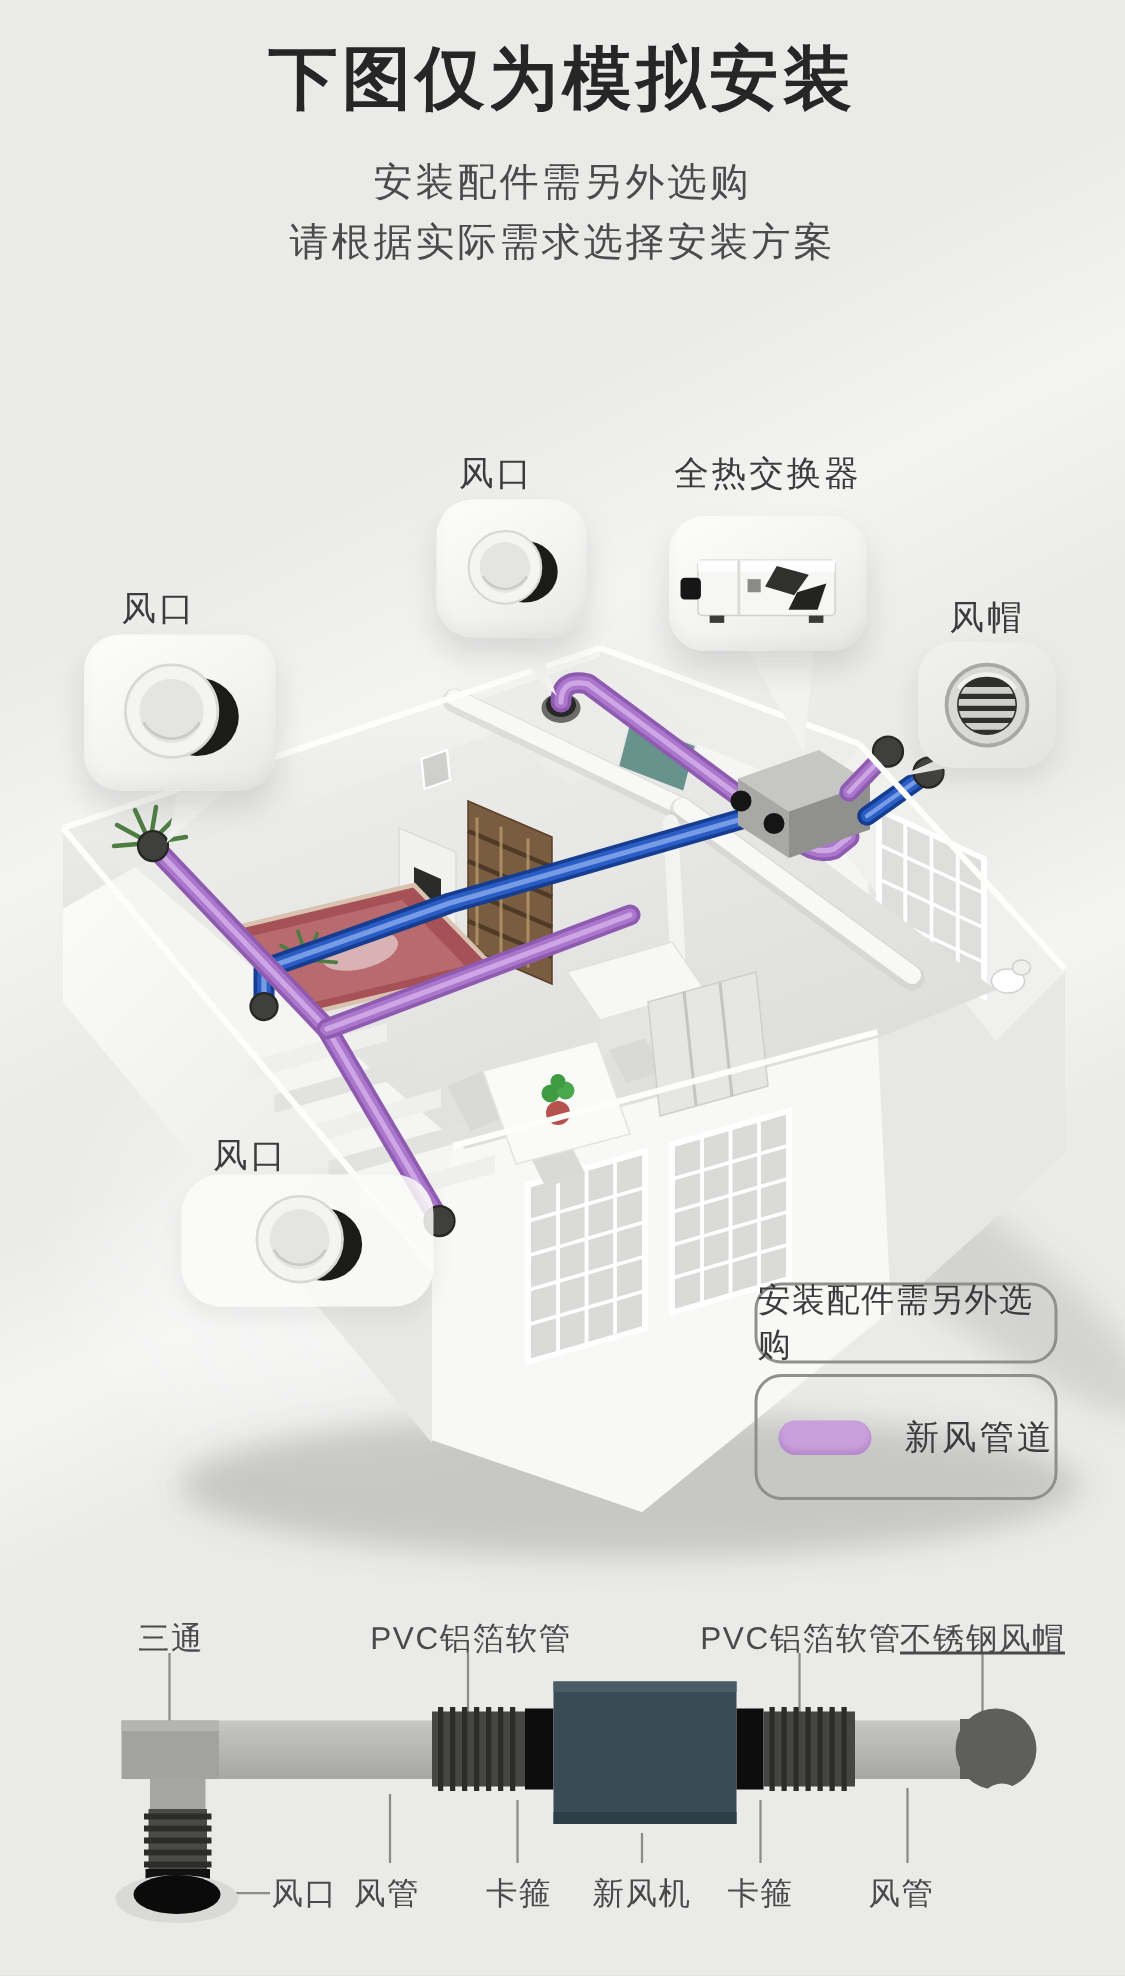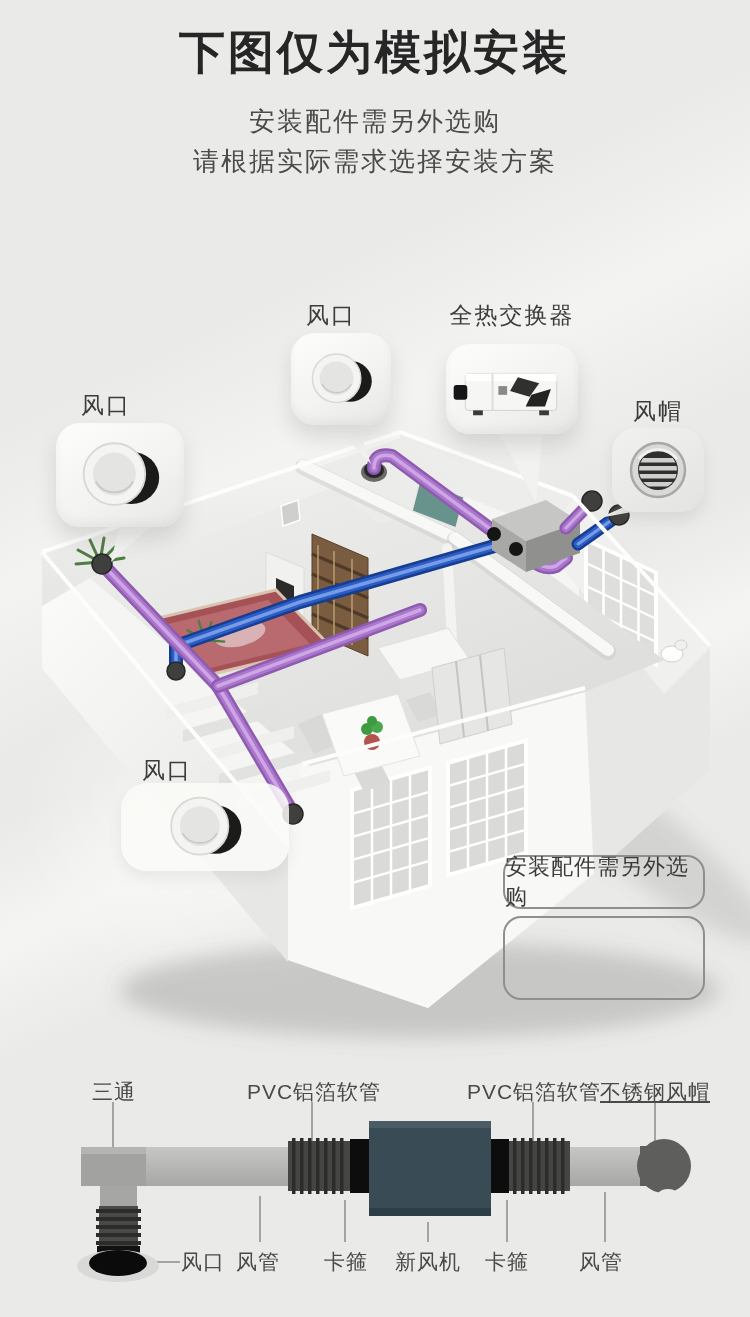--- a/index.html
+++ b/index.html
@@ -458,20 +458,24 @@
       <circle cx="44" cy="44" r="33" fill="#f4f4f2" stroke="#d8d8d6" stroke-width="2"></circle>
       <circle cx="44" cy="44" r="23" fill="#e4e4e2"></circle>
       <path d="M24,52 A23,23 0 0 0 64,52" stroke="#c9c9c7" fill="none" stroke-width="2"></path>
     </svg>
   </div>
 
   <div class="legend-box" id="legend-note-box">
     <span>安装配件需另外选购</span>
   </div>
   <div class="legend-box" id="legend-items-box">
+    <div class="legend-row">
+      <div class="pill pill-fresh" style="background-color: rgb(201, 160, 220);"></div>
+      <div class="txt">新风管道</div>
+    </div>
   </div>
 
   <div class="part-lbl" style="left:114px;top:1078px;text-align:right;">三通</div>
   <div class="part-lbl" style="left:314px;top:1078px;">PVC铝箔软管</div>
   <div class="part-lbl" style="left:534px;top:1078px;">PVC铝箔软管</div>
   <div class="part-lbl" style="left:655px;top:1078px;text-decoration:underline;">不锈钢风帽</div>
 
   <div class="part-lbl" style="left:203px;top:1248px;">风口</div>
   <div class="part-lbl" style="left:258px;top:1248px;">风管</div>
   <div class="part-lbl" style="left:346px;top:1248px;">卡箍</div>

